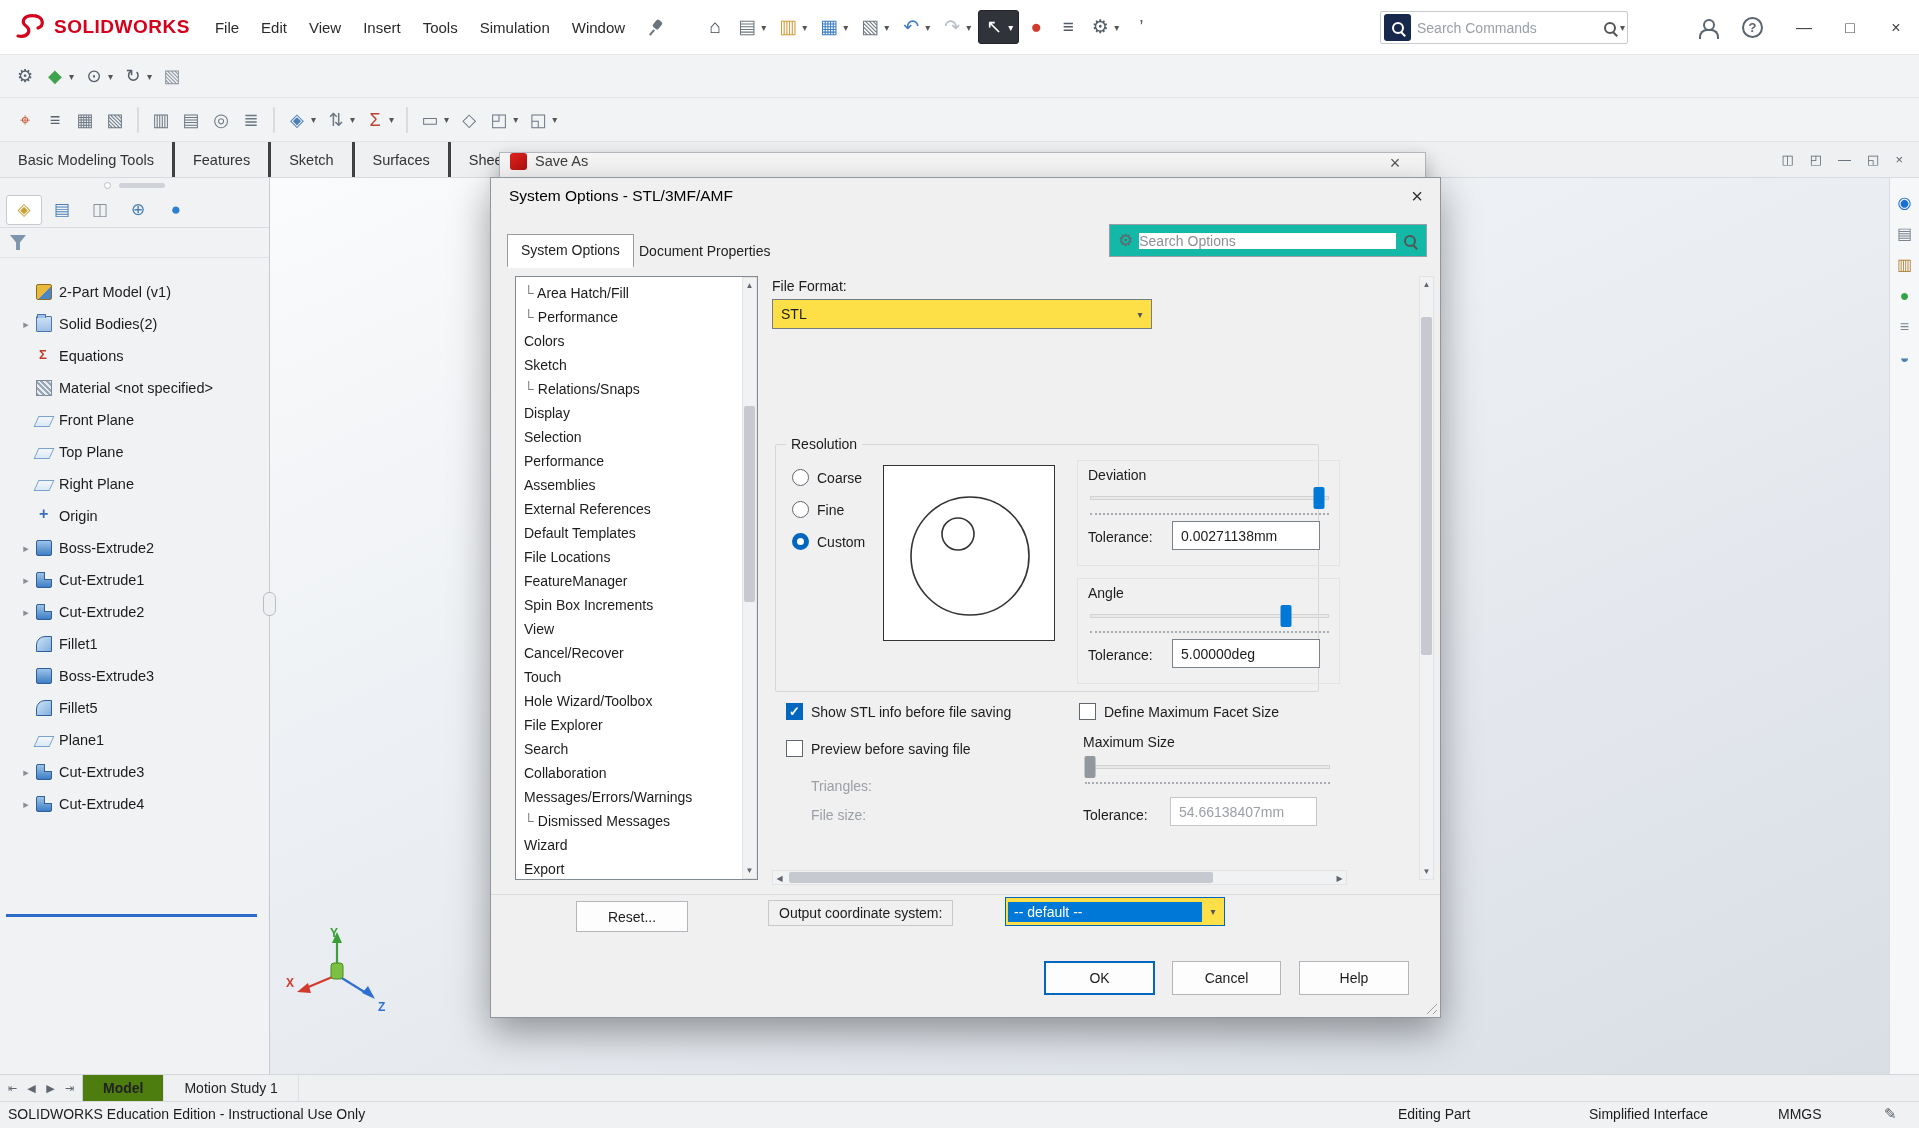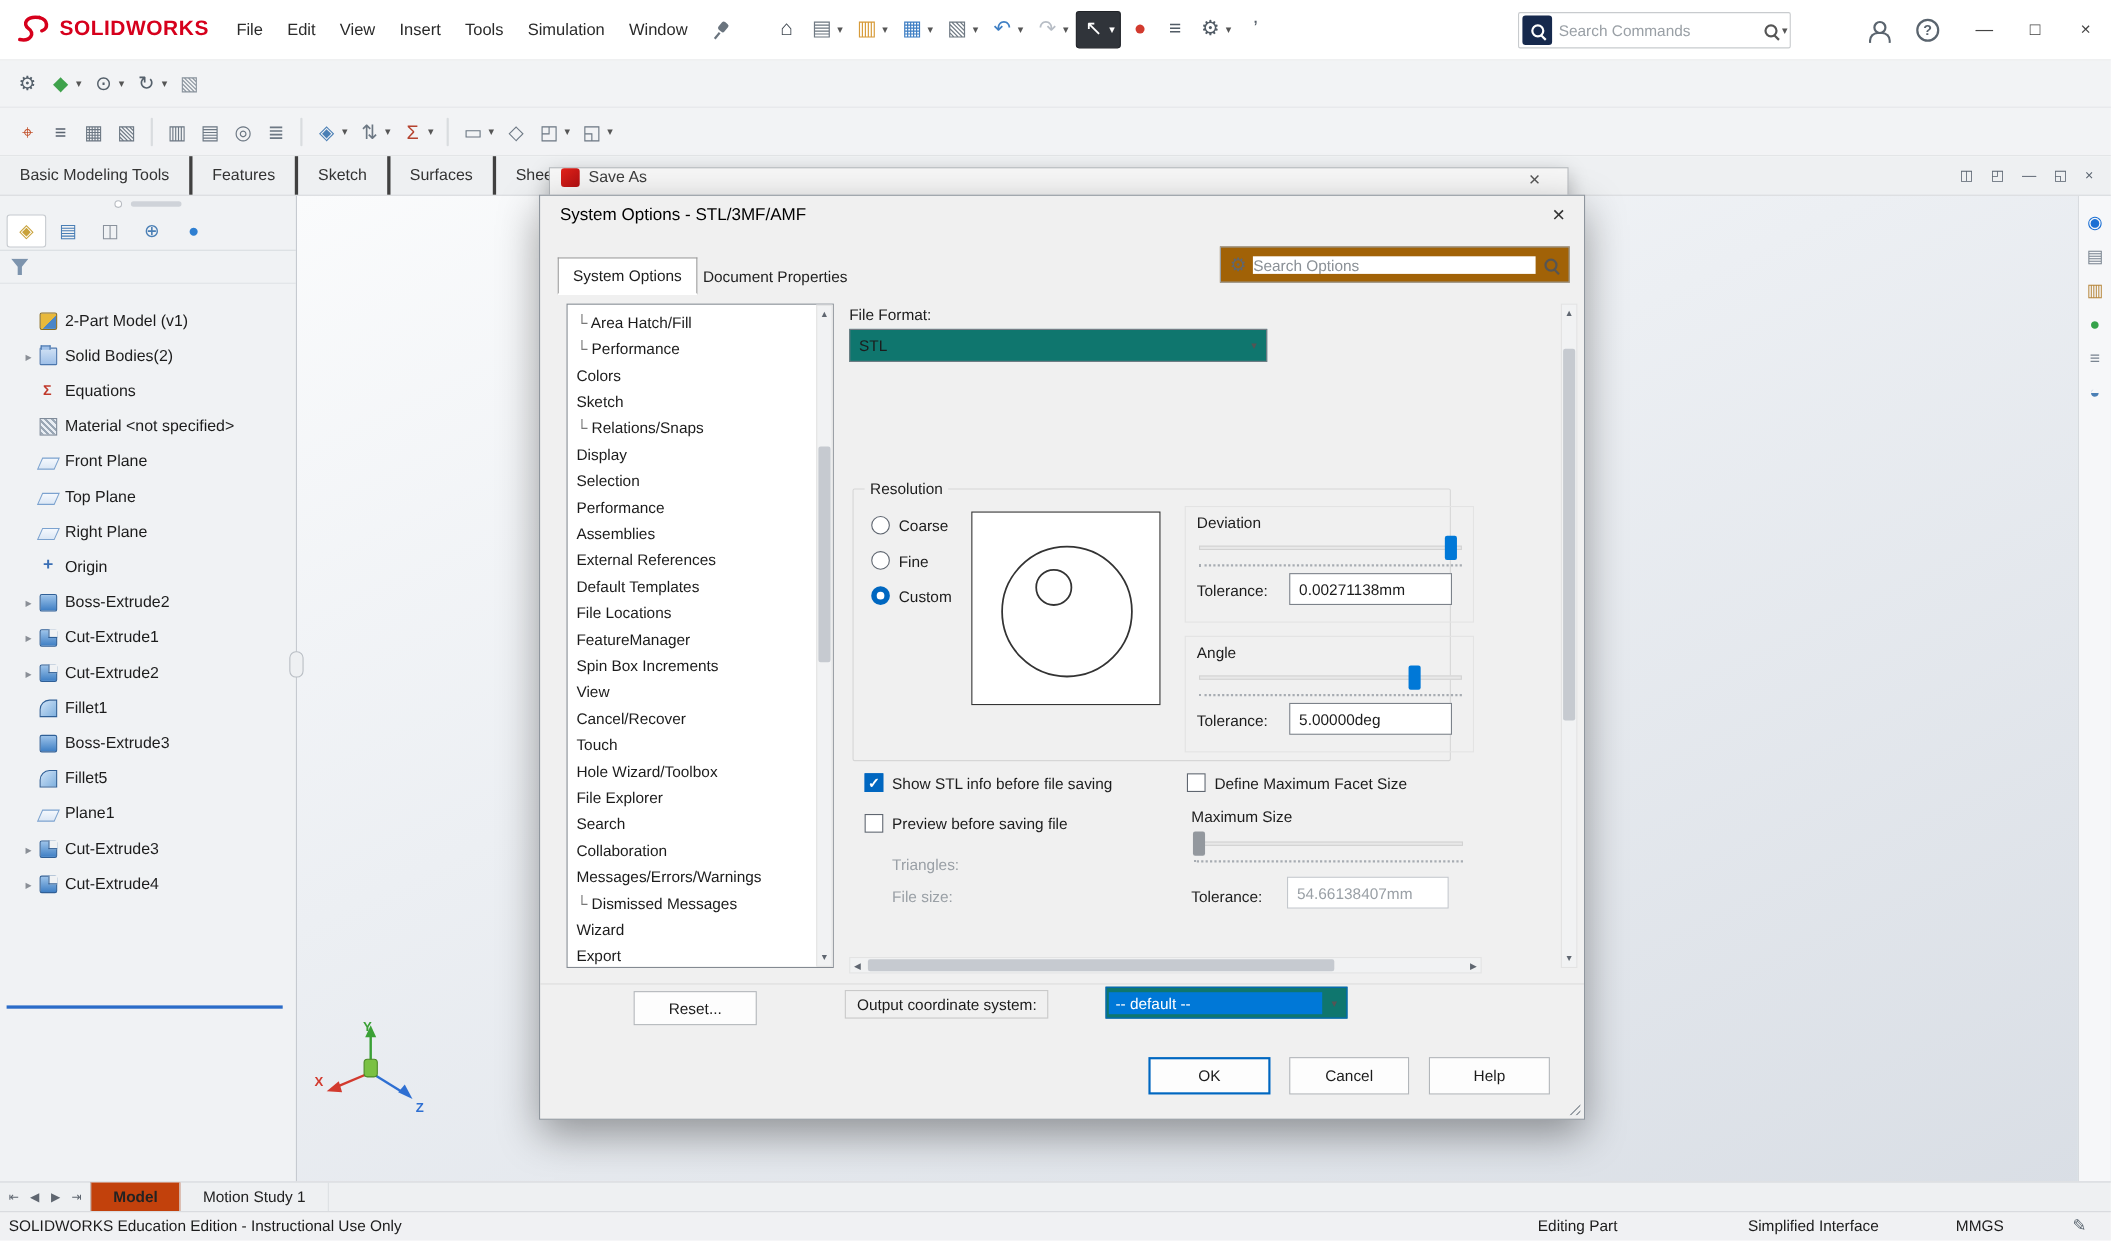--- a/index.html
+++ b/index.html
@@ -95,21 +95,21 @@
 .saveas-close{margin-left:auto;font-size:18px;color:#555;width:40px;text-align:center}
 .x-glyph::before{content:"×"}
 
 
 .dlg{position:absolute;left:490px;top:177px;width:951px;height:841px;background:#f0f0f0;border:1px solid #8f969e;box-shadow:0 14px 36px rgba(0,0,0,.38);z-index:50}
 .dlg-title-text{position:absolute;left:18px;top:9px;font-size:15.5px;color:#000}
 .dlg-close{position:absolute;right:0;top:0;width:46px;height:36px;display:flex;align-items:center;justify-content:center;font-size:20px;color:#333}
 .dtab{position:absolute;font-size:14px}
 .dtab.active{background:#fff;border:1px solid #9b9b9b;border-bottom:2px solid #fff;padding:7px 13px 8px}
 .dtab.plain{padding:6px 12px;color:#222}
-.dlg-search{position:absolute;left:618px;top:46px;width:318px;height:33px;background:#a16207;border:1px solid #9aa0a6;display:flex;align-items:center;padding:0 8px;gap:6px}
+.dlg-search{position:absolute;left:618px;top:46px;width:318px;height:33px;background:#14b8a6;border:1px solid #9aa0a6;display:flex;align-items:center;padding:0 8px;gap:6px}
 .gear-glyph::before{content:"⚙";font-size:17px;color:#5f6670}
 .dlg-search input{flex:1;border:0;outline:0;font:14px "Liberation Sans",sans-serif;color:#555;min-width:0}
 .dlg-search input::placeholder{color:#8a9096}
 .dlg-tree{position:absolute;left:24px;top:98px;width:243px;height:604px;background:#fff;border:1px solid #848a92;padding-top:4px;overflow:hidden}
 .dlg-tree-item{height:24px;line-height:24px;padding-left:8px;font-size:14px;white-space:nowrap}
 .tree-pre{color:#777}
 .vsb{position:absolute;width:15px;background:#f1f2f3;border:1px solid #e3e3e3}
 .sb-btn{position:absolute;width:13px;height:15px;display:flex;align-items:center;justify-content:center;font-size:8px;color:#5f6670}
 .sb-up::before{content:"▲"}
 .sb-down::before{content:"▼"}
@@ -118,21 +118,21 @@
 .vthumb{position:absolute;left:1px;width:11px;background:#c6cad0;border-radius:2px}
 .lbl{position:absolute;font-size:14px;white-space:nowrap}
 .lbl.gray{color:#9aa0a6}
 .group{position:absolute;border:1px solid #d6d6d6;border-radius:2px}
 .group-label{position:absolute;top:-9px;left:10px;background:#f0f0f0;padding:0 5px;font-size:14px;white-space:nowrap}
 .radio{position:absolute;width:17px;height:17px;border-radius:50%;background:#fff;border:1px solid #5f6670}
 .radio.on{border:5px solid #0067c0}
 .cb{position:absolute;width:17px;height:17px;background:#fff;border:1px solid #5f6670;display:flex;align-items:center;justify-content:center}
 .cb.on{background:#0067c0;border-color:#0067c0}
 .cb.on::before{content:"✓";color:#fff;font-size:13px;font-weight:bold}
-.combo{position:absolute;background:#0f766e;border:1px solid #777d85;display:flex;align-items:center}
+.combo{position:absolute;background:#fde047;border:1px solid #777d85;display:flex;align-items:center}
 .combo .combo-text{flex:1;padding-left:8px;font-size:14px;white-space:nowrap;overflow:hidden}
 .combo .caret{width:22px;text-align:center;flex:none}
 .combo.focus{border-color:#0067c0}
 .combo.focus .combo-text{background:#0078d7;color:#fff;margin:2px 0 2px 2px;padding:2px 6px}
 .preview-box{position:absolute;background:#fff;border:1px solid #333}
 .subframe{position:absolute;border:1px solid #e3e3e3}
 .slider{position:absolute;height:22px}
 .slider .track{position:absolute;left:0;right:0;top:9px;height:4px;background:#e8e8e8;border:1px solid #d2d2d2}
 .slider .thumb{position:absolute;top:0;width:11px;height:22px;background:#0078d7;border-radius:2px;transform:translateX(-50%)}
 .slider.disabled .thumb{background:#93989e}
@@ -145,21 +145,21 @@
 .hthumb{position:absolute;top:1px;height:11px;background:#c6cad0;border-radius:2px}
 .dlg-sep{position:absolute;left:0;right:0;height:1px;background:#dcdcdc}
 .ocs-label{position:absolute;font-size:14px;border:1px solid #c9c9c9;padding:4px 10px;background:#f0f0f0;white-space:nowrap}
 .grip-corner{position:absolute;right:3px;bottom:3px;width:13px;height:13px;background:repeating-linear-gradient(135deg,transparent 0 3px,#9aa0a6 3px 4px);clip-path:polygon(100% 0,100% 100%,0 100%)}
 
 
 .btabs{position:absolute;left:0;right:0;top:1074px;height:27px;background:#eef0f2;border-top:1px solid #d2d5d9;display:flex;align-items:stretch;z-index:6}
 .bnav{display:flex;align-items:center;padding:0 4px;gap:2px}
 .bnav span{font-size:11px;color:#5f6670;width:17px;text-align:center}
 .btab{display:flex;align-items:center;padding:0 20px;font-size:14px;color:#222;border-right:1px solid #dcdfe3}
-.btab.active{background:#c2410c;font-weight:bold;border-left:1px solid #c9cdd2}
+.btab.active{background:#4d7c0f;font-weight:bold;border-left:1px solid #c9cdd2}
 .statusbar{position:absolute;left:0;right:0;top:1101px;height:27px;background:#f0f1f3;border-top:1px solid #d6d9dd;font-size:14px;z-index:6}
 .sb-text{position:absolute;top:4px;white-space:nowrap}
 .sb-edit-icon{position:absolute;top:3px;font-size:15px;color:#55606b}
 .sb-edit-icon::before{content:"✎"}
 </style>
 </head>
 <body>
 
 <header class="titlebar">
   <div class="brand">

